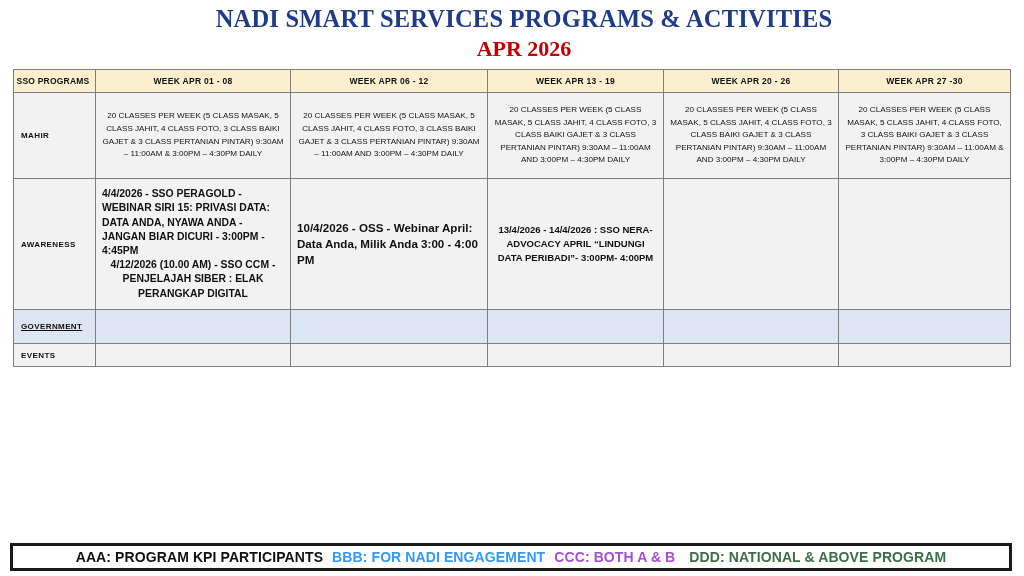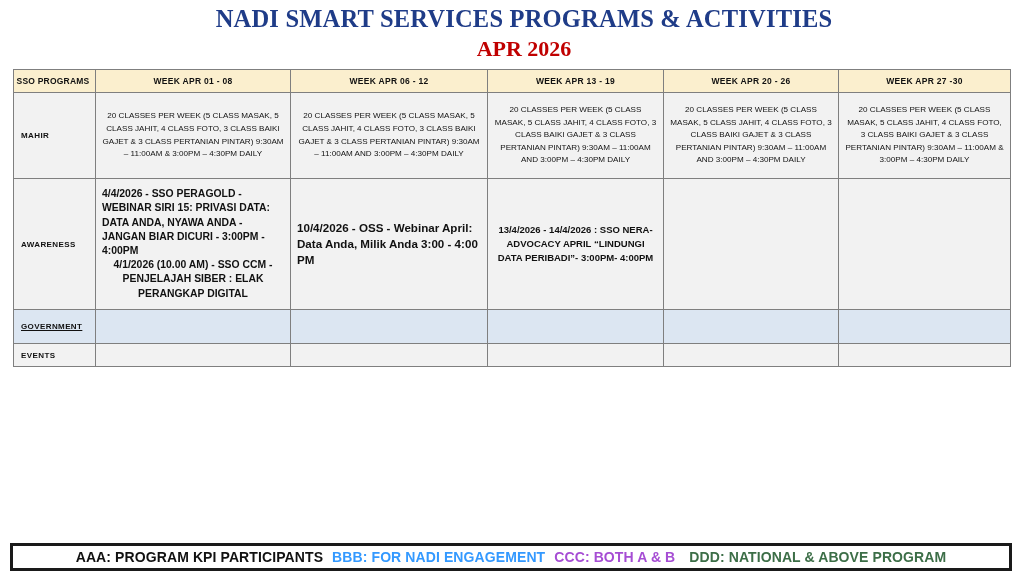--- a/index.html
+++ b/index.html
@@ -207,22 +207,22 @@
 9:30AM – 11:00AM AND 3:00PM – 4:30PM DAILY</td>
         <td class="cell">20 CLASSES PER WEEK (5 CLASS MASAK, 5 CLASS JAHIT, 4 CLASS FOTO, 3 CLASS BAIKI GAJET &amp; 3 CLASS PERTANIAN PINTAR)
 9:30AM – 11:00AM AND 3:00PM – 4:30PM DAILY</td>
         <td class="cell">20 CLASSES PER WEEK (5 CLASS MASAK, 5 CLASS JAHIT, 4 CLASS FOTO, 3 CLASS BAIKI GAJET &amp; 3 CLASS PERTANIAN PINTAR)
 9:30AM – 11:00AM &amp; 3:00PM – 4:30PM DAILY</td>
       </tr>
 
       <tr class="r-aware">
         <td class="row-label">AWARENESS</td>
         <td class="cell">
-          <div class="aw-a">4/4/2026 - SSO PERAGOLD - WEBINAR SIRI 15: PRIVASI DATA: DATA ANDA, NYAWA ANDA - JANGAN BIAR DICURI - 3:00PM - 4:00PM</div>
-          <div class="aw-a-center">4/1/2026 (10.00 AM) - SSO CCM - PENJELAJAH SIBER : ELAK PERANGKAP DIGITAL</div>
+          <div class="aw-a">4/4/2026 - SSO PERAGOLD - WEBINAR SIRI 15: PRIVASI DATA: DATA ANDA, NYAWA ANDA - JANGAN BIAR DICURI - 3:00PM - 4:45PM</div>
+          <div class="aw-a-center">4/12/2026 (10.00 AM) - SSO CCM - PENJELAJAH SIBER : ELAK PERANGKAP DIGITAL</div>
         </td>
         <td class="cell">
           <div class="aw-b">10/4/2026 - OSS - Webinar April: Data Anda, Milik Anda 3:00 - 4:00 PM</div>
         </td>
         <td class="cell">
           <div class="aw-c">13/4/2026 - 14/4/2026 : SSO NERA- ADVOCACY APRIL “LINDUNGI DATA PERIBADI”- 3:00PM- 4:00PM</div>
         </td>
         <td class="cell"></td>
         <td class="cell"></td>
       </tr>

